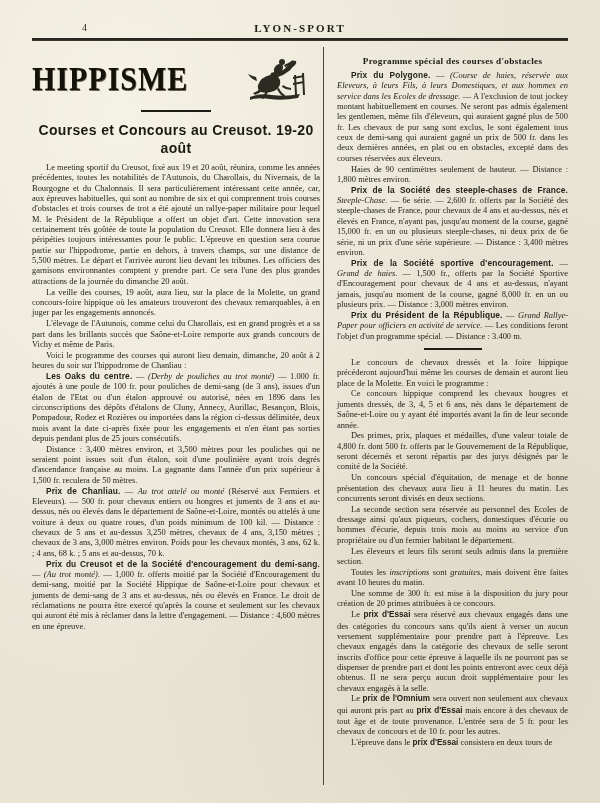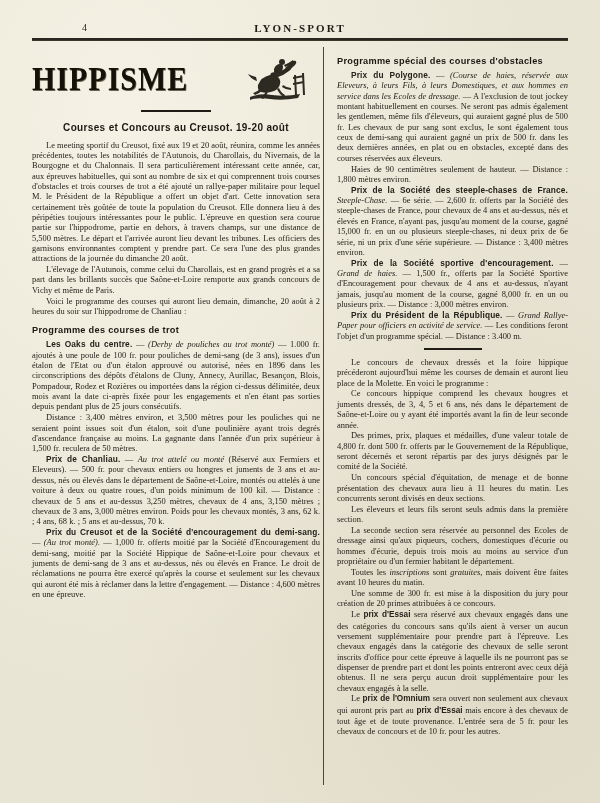--- a/index.html
+++ b/index.html
@@ -109,30 +109,30 @@
     width: 70px;
     height: 2px;
     background: #1e1b14;
     margin: 3px auto 0 auto;
   }
 
   
   .sec-head {
     text-align: center;
     font-family: "Liberation Sans", sans-serif;
-    font-size: 10px;
+    font-size: 14px;
     font-weight: bold;
     letter-spacing: 0.35px;
     color: #1c1913;
     margin: 10px 0 5px 0;
     line-height: 1.25;
   }
   .sub-head {
-    text-align: left;
-    font-family: Liberation Sans, sans-serif;
+    text-align: center;
+    font-family: Liberation Serif, serif;
     font-size: 9.2px;
     font-weight: bold;
     letter-spacing: 0.3px;
     color: #1c1913;
     margin: 9px 0 4px 0;
   }
   p.body {
     margin: 0 0 0.5px 0;
     text-indent: 14px;
     text-align: justify;
@@ -205,24 +205,24 @@
             <path d="M27 18 q5 -2 9 0 l-1 3 q-5 -2 -9 0 z"></path>
             <path d="M40 10 q5 -2 9 -5 l1 2 q-4 4 -9 5 z"></path>
           </g>
         </svg>
       </div>
       <div class="mast-rule"></div>
 
       <div class="sec-head">Courses et Concours au Creusot. 19-20 août</div>
 
       <p class="body">Le meeting sportif du Creusot, fixé aux 19 et 20 août, réunira, comme les années précédentes, toutes les notabilités de l'Autunois, du Charollais, du Nivernais, de la Bourgogne et du Chalonnais. Il sera particulièrement intéressant cette année, car, aux épreuves habituelles, qui sont au nombre de six et qui comprennent trois courses d'obstacles et trois courses de trot a été ajouté un rallye-paper militaire pour lequel M. le Président de la République a offert un objet d'art. Cette innovation sera certainement très goûtée de toute la population du Creusot. Elle donnera lieu à des péripéties toujours intéressantes pour le public. L'épreuve en question sera courue partie sur l'hippodrome, partie en dehors, à travers champs, sur une distance de 5,500 mètres. Le départ et l'arrivée auront lieu devant les tribunes. Les officiers des garnisons environnantes comptent y prendre part. Ce sera l'une des plus grandes attractions de la journée du dimanche 20 août.</p>
+      <p class="body">La veille des courses, 19 août, aura lieu, sur la place de la Molette, un grand concours-foire hippique où les amateurs trouveront des chevaux remarquables, à en juger par les engagements annoncés.</p>
       <p class="body">L'élevage de l'Autunois, comme celui du Charollais, est en grand progrès et a sa part dans les brillants succès que Saône-et-Loire remporte aux grands concours de Vichy et même de Paris.</p>
       <p class="body">Voici le programme des courses qui auront lieu demain, dimanche, 20 août à 2 heures du soir sur l'hippodrome de Chanliau :</p>
 
-      <div class="sub-head">Programme des courses de trot</div>
 
       <p class="body">
         <span class="run-in">Les Oaks du centre.</span><span> — </span><span class="ital">(Derby de pouliches au trot monté)</span><span> — 1.000 fr. ajoutés à une poule de 100 fr. pour pouliches de demi-sang (de 3 ans), issues d'un étalon de l'Etat ou d'un étalon approuvé ou autorisé, nées en 1896 dans les circonscriptions des dépôts d'étalons de Cluny, Annecy, Aurillac, Besançon, Blois, Pompadour, Rodez et Rozières ou importées dans la région ci-dessus délimitée, deux mois avant la date ci-après fixée pour les engagements et n'en étant pas sorties depuis pendant plus de 25 jours consécutifs.</span>
       </p>
 
       <p class="body">Distance : 3,400 mètres environ, et 3,500 mètres pour les pouliches qui ne seraient point issues soit d'un étalon, soit d'une poulinière ayant trois degrés d'ascendance française au moins. La gagnante dans l'année d'un prix supérieur à 1,500 fr. reculera de 50 mètres.</p>
 
       <p class="body">
         <span class="run-in">Prix de Chanliau.</span><span> — </span><span class="ital">Au trot attelé ou monté</span><span> (Réservé aux Fermiers et Eleveurs). — 500 fr. pour chevaux entiers ou hongres et juments de 3 ans et au-dessus, nés ou élevés dans le département de Saône-et-Loire, montés ou attelés à une voiture à deux ou quatre roues, d'un poids minimum de 100 kil. — Distance : chevaux de 5 ans et au-dessus 3,250 mètres, chevaux de 4 ans, 3,150 mètres ; chevaux de 3 ans, 3,000 mètres environ. Poids pour les chevaux montés, 3 ans, 62 k. ; 4 ans, 68 k. ; 5 ans et au-dessus, 70 k.</span>
       </p>
@@ -254,22 +254,23 @@
       <p class="body">
         <span class="run-in">Prix du Président de la République.</span><span> — </span><span class="ital">Grand Rallye-Paper pour officiers en activité de service.</span><span> — Les conditions feront l'objet d'un programme spécial. — Distance : 3.400 m.</span>
       </p>
 
       <div class="col-rule"></div>
 
       <p class="body">Le concours de chevaux dressés et la foire hippique précéderont aujourd'hui même les courses de demain et auront lieu place de la Molette. En voici le programme :</p>
       <p class="body">Ce concours hippique comprend les chevaux hougres et juments dressés, de 3, 4, 5 et 6 ans, nés dans le département de Saône-et-Loire ou y ayant été importés avant la fin de leur seconde année.</p>
       <p class="body">Des primes, prix, plaques et médailles, d'une valeur totale de 4,800 fr. dont 500 fr. offerts par le Gouvernement de la République, seront décernés et seront répartis par des jurys désignés par le comité de la Société.</p>
       <p class="body">Un concours spécial d'équitation, de menage et de bonne présentation des chevaux aura lieu à 11 heures du matin. Les concurrents seront divisés en deux sections.</p>
+      <p class="body">La seconde section sera réservée au personnel des Ecoles de dressage ainsi qu'aux piqueurs, cochers, domestiques d'écurie ou hommes d'écurie, depuis trois mois au moins au service d'un propriétaire ou d'un fermier habitant le département.</p>
       <p class="body">Les éleveurs et leurs fils seront seuls admis dans la première section.</p>
-      <p class="body">La seconde section sera réservée au personnel des Ecoles de dressage ainsi qu'aux piqueurs, cochers, domestiques d'écurie ou hommes d'écurie, depuis trois mois au moins au service d'un propriétaire ou d'un fermier habitant le département.</p>
       <p class="body">Toutes les <span class="ital">inscriptions</span> sont <span class="ital">gratuites</span>, mais doivent être faites avant 10 heures du matin.</p>
       <p class="body">Une somme de 300 fr. est mise à la disposition du jury pour création de 20 primes attribuées à ce concours.</p>
       <p class="body">Le <span class="bold-in">prix d'Essai</span> sera réservé aux chevaux engagés dans une des catégories du concours sans qu'ils aient à verser un aucun versement supplémentaire pour prendre part à l'épreuve. Les chevaux engagés dans la catégorie des chevaux de selle seront inscrits d'office pour cette épreuve à laquelle ils ne pourront pas se dispenser de prendre part et dont les points entreront avec ceux déjà obtenus. Il ne sera perçu aucun droit supplémentaire pour les chevaux engagés à la selle.</p>
       <p class="body">Le <span class="bold-in">prix de l'Omnium</span> sera ouvert non seulement aux chevaux qui auront pris part au <span class="bold-in">prix d'Essai</span> mais encore à des chevaux de tout âge et de toute provenance. L'entrée sera de 5 fr. pour les chevaux de concours et de 10 fr. pour les autres.</p>
+      <p class="body">L'épreuve dans le <span class="bold-in">prix d'Essai</span> consistera en deux tours de</p>
 
     </div>
   </div>
 </div>
 
 </body></html>

